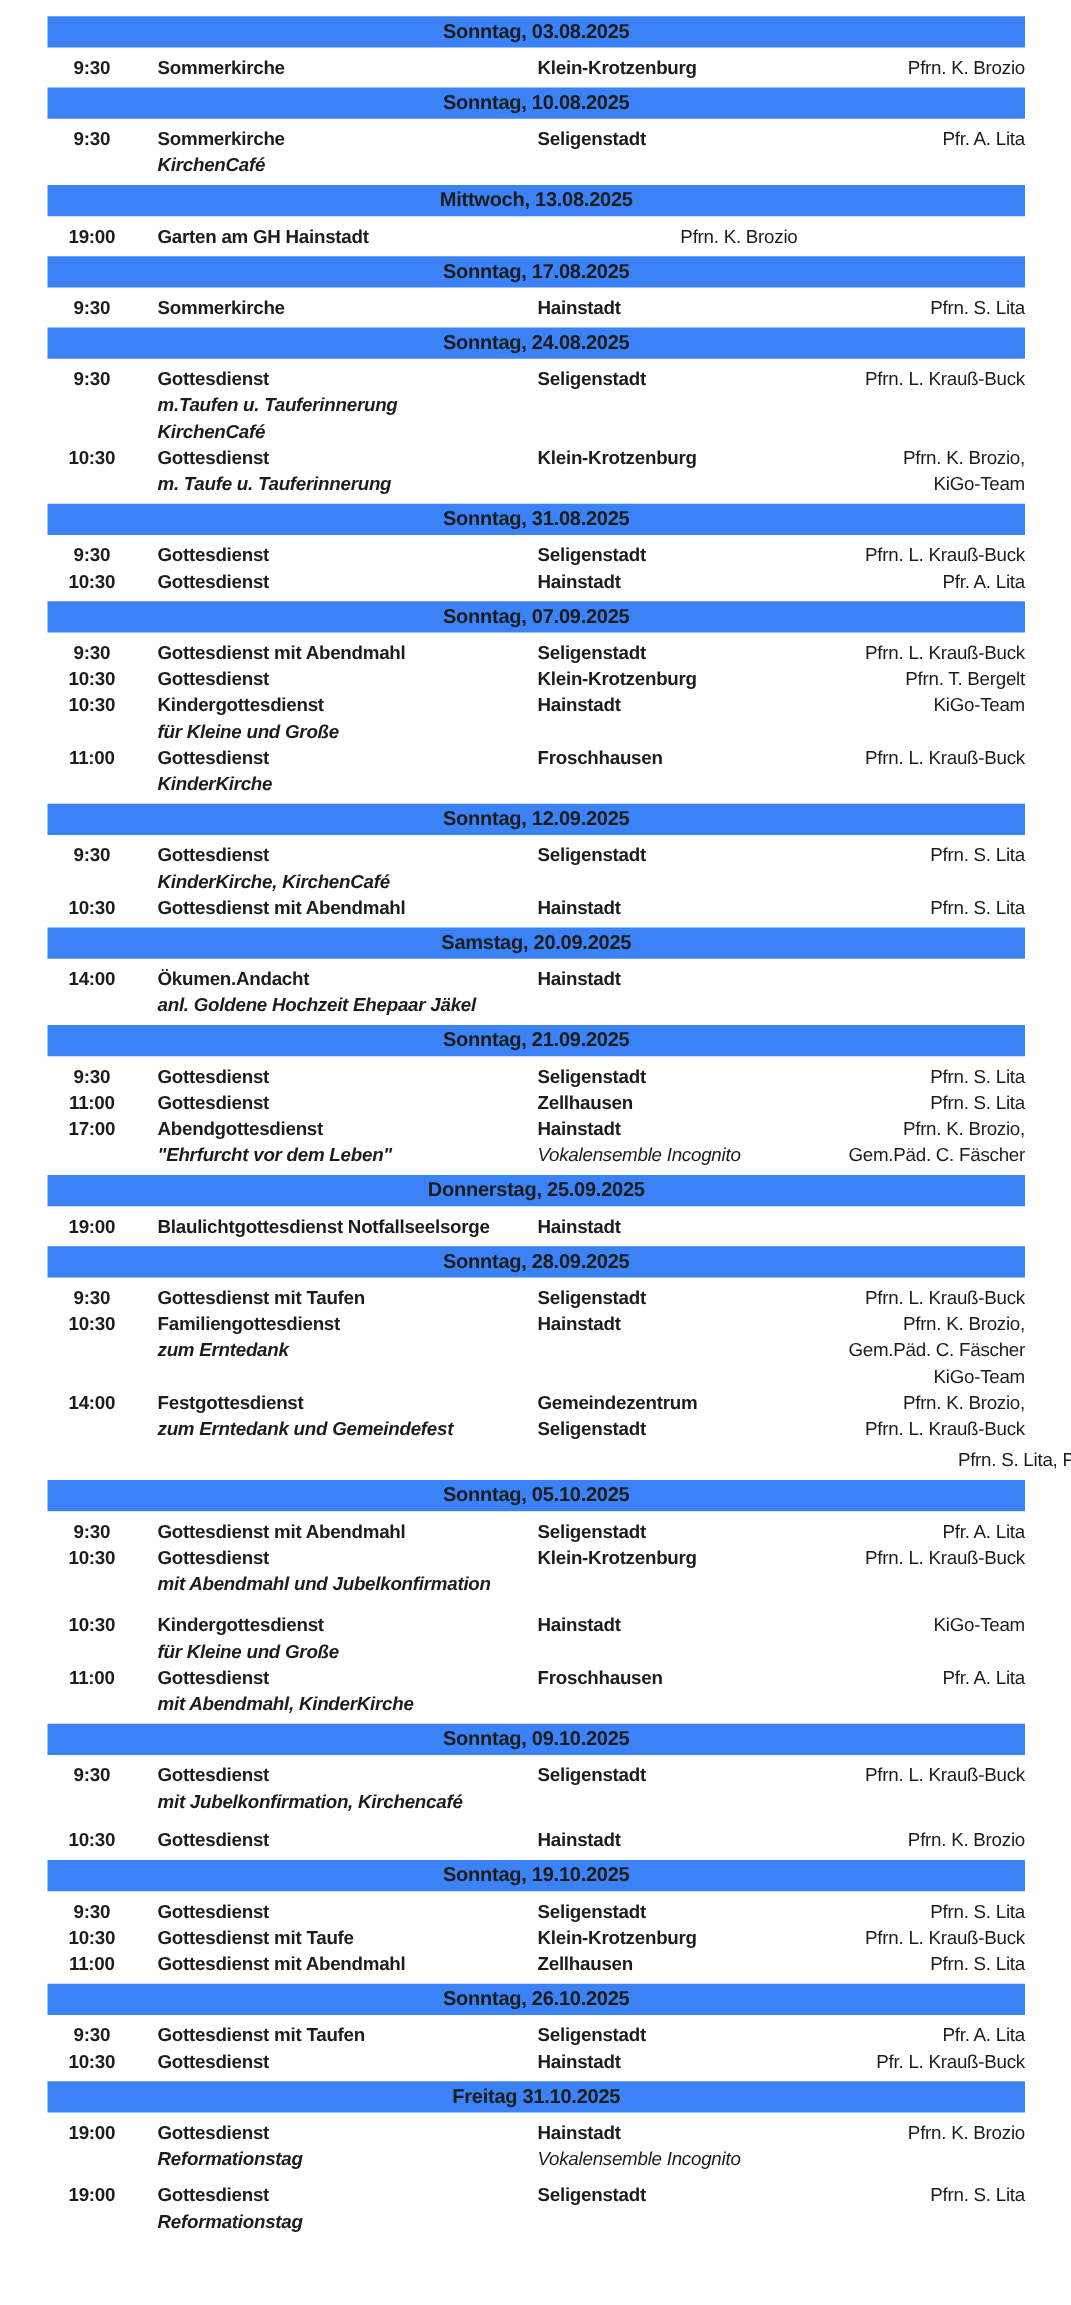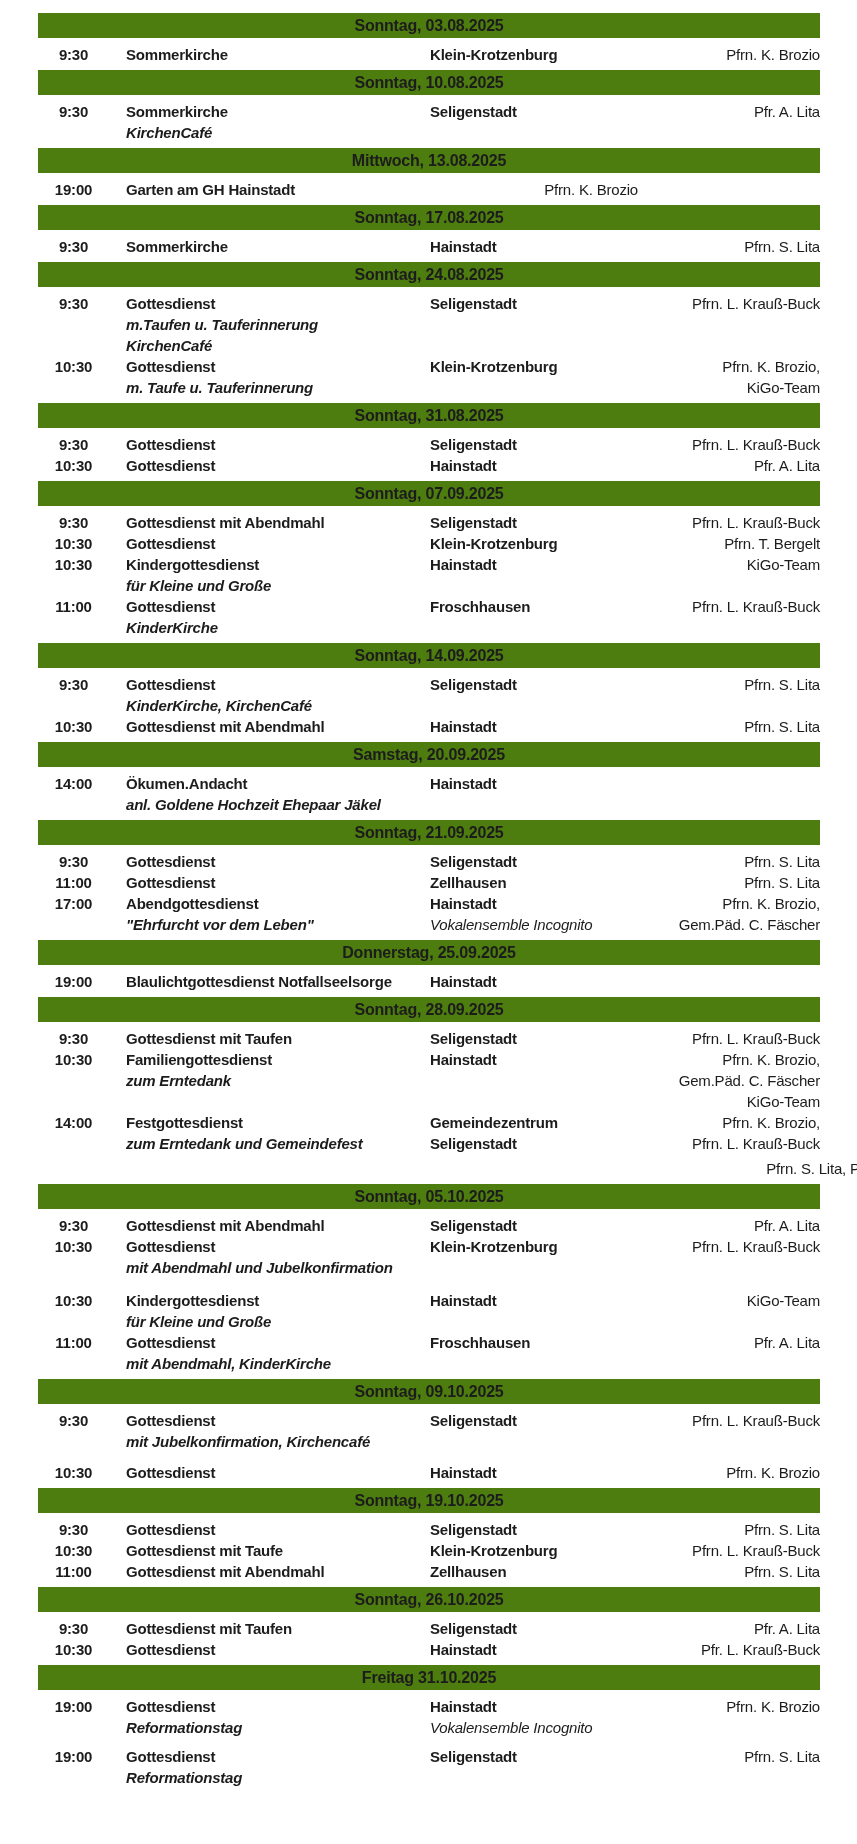--- a/index.html
+++ b/index.html
@@ -6,21 +6,21 @@
   body {
     width:857px; min-height:1844px;
     font-family:"Liberation Sans", sans-serif;
     color:#1c1c1c;
     padding-top:8px;
     letter-spacing:-0.2px;
     -webkit-font-smoothing:antialiased;
   }
   .content { margin-left:38px; width:782px; }
   .date-band {
-    background:#4d7c0f;
+    background:#3b82f6;
     height:25px; line-height:25px;
     text-align:center;
     font-weight:bold;
     font-size:16px;
     margin:5px 0 6px 0;
   }
   .service-row {
     display:grid;
     grid-template-columns:88px 304px 208px 182px;
     line-height:21px;
@@ -206,21 +206,21 @@
     <span class="cell-time"></span>
     <span class="cell-event italic">KinderKirche</span>
     <span class="cell-location"></span>
     <span class="cell-leader"></span>
   </div>
 </div>
   </section>
 
   <section>
     <div class="date-band">
-      <span>Sonntag, 14.09.2025</span>
+      <span>Sonntag, 12.09.2025</span>
     </div>
     <div>
   <div class="service-row">
     <span class="cell-time">9:30</span>
     <span class="cell-event">Gottesdienst</span>
     <span class="cell-location">Seligenstadt</span>
     <span class="cell-leader">Pfrn. S. Lita</span>
   </div>
 
   <div class="service-row">

